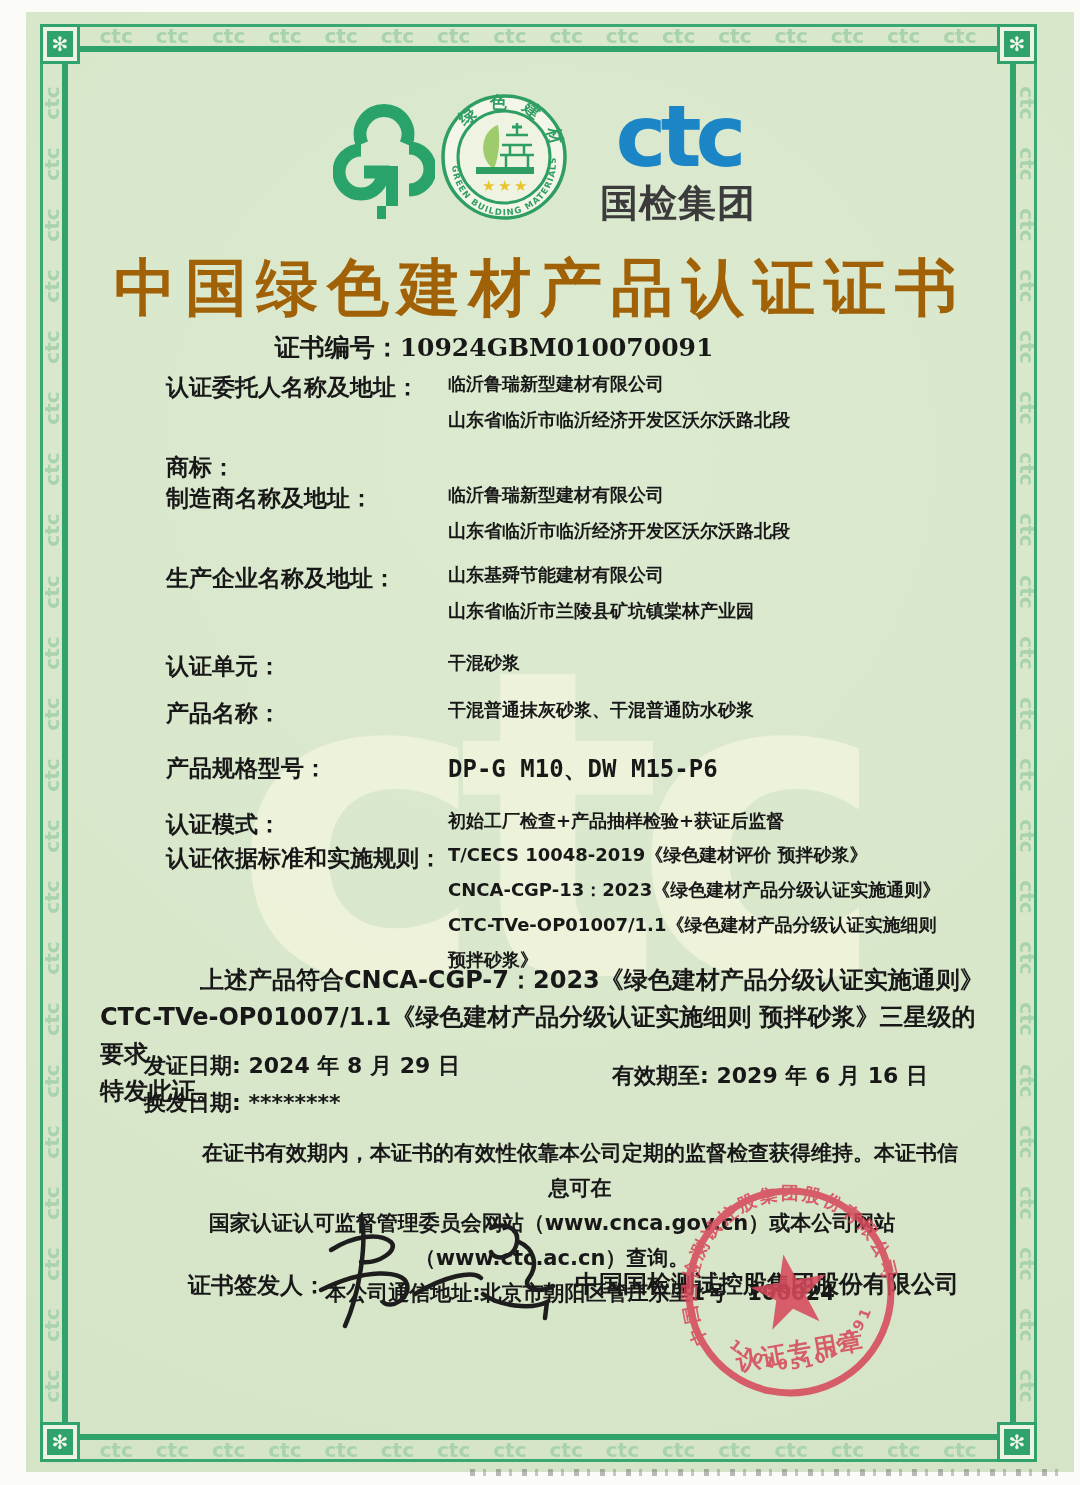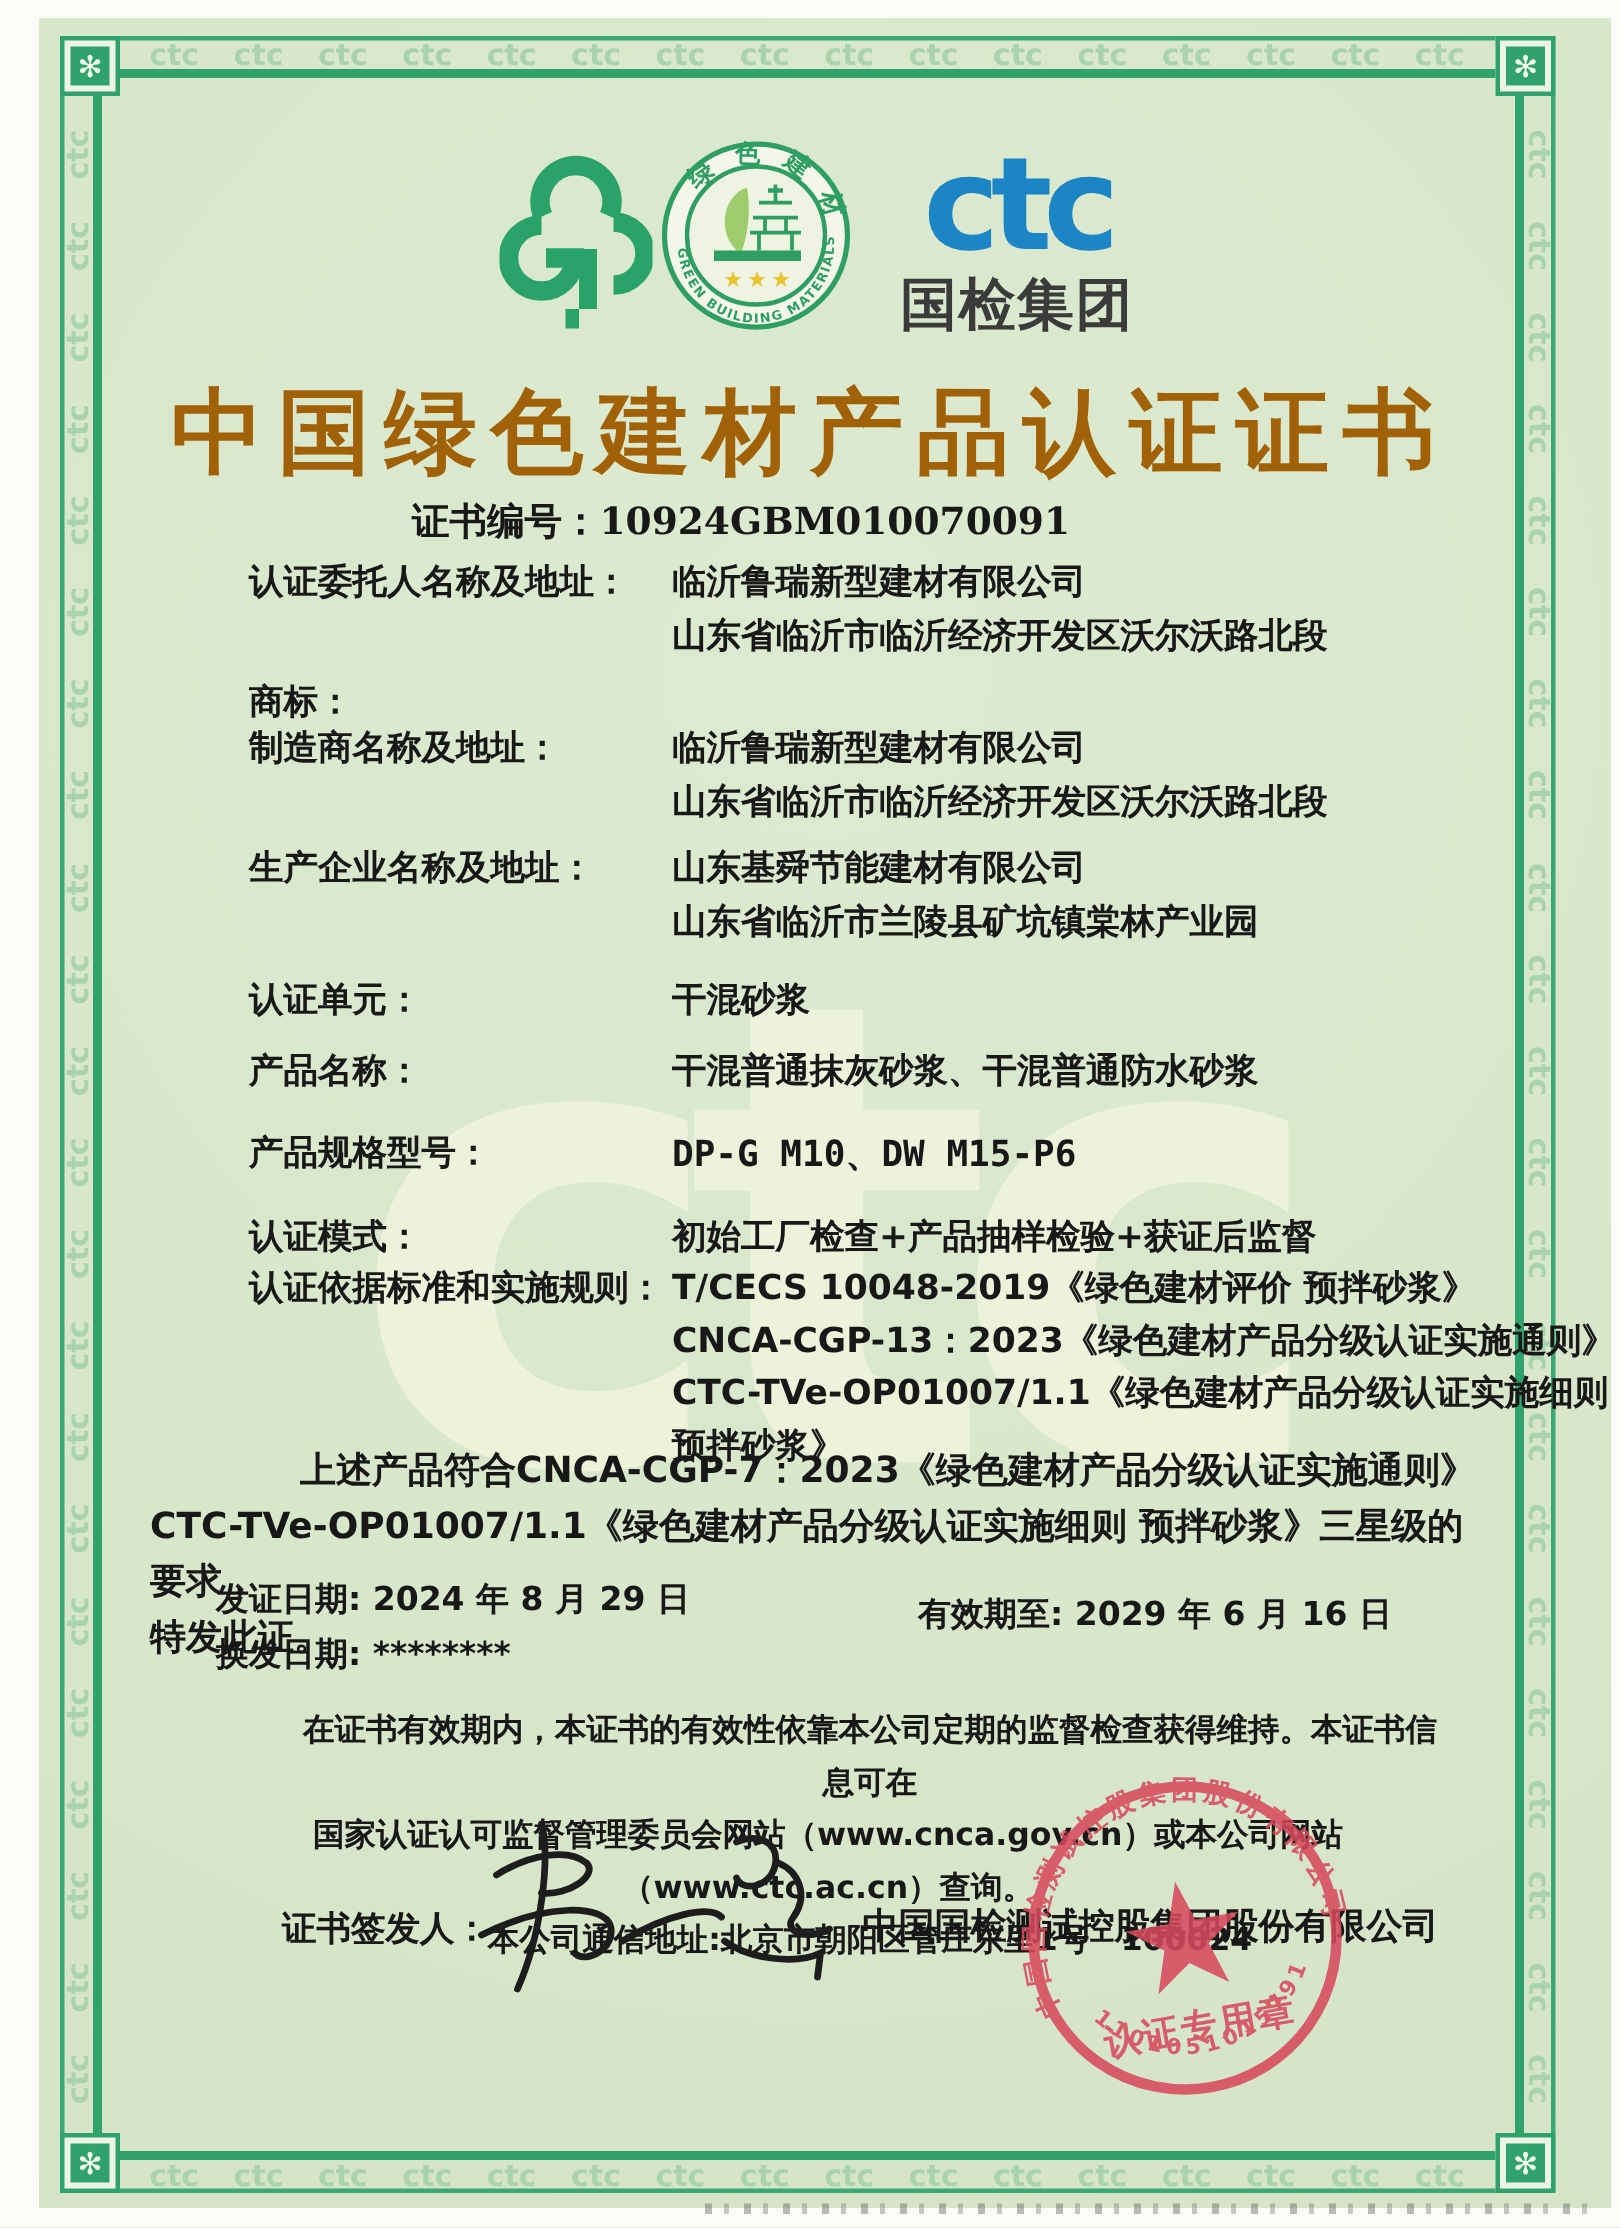--- a/index.html
+++ b/index.html
@@ -46,21 +46,21 @@
   .content { position:absolute; inset:0; z-index:5; color:#181818; }
   .abs { position:absolute; }
 
   .title { left:95px; top:246px; width:890px; text-align:center;
            font-size:62px; font-weight:900; letter-spacing:9px; color:#a16207;
            font-family:"DejaVu Sans", sans-serif; }
   .certno { left:0; top:331px; width:988px; text-align:center;
             font-family:"DejaVu Serif", serif; font-weight:700; font-size:25px; }
 
   .lbl { left:166px; font-size:23px; font-weight:700; white-space:nowrap; }
-  .val { left:448px; font-size:23px; font-weight:700; white-space:nowrap; }
+  .val { left:448px; font-size:18px; font-weight:700; white-space:nowrap; }
   .val-mono { font-family:"DejaVu Sans Mono", monospace; font-size:24px; }
 
   .para { font-size:24px; font-weight:700; line-height:37px; }
   .notice { font-size:21px; font-weight:700; line-height:35px; }
 
   .datelbl { font-size:22px; font-weight:700; white-space:nowrap; }
 
   .sig-label { font-size:23px; font-weight:700; }
   .company { font-size:24px; font-weight:700; white-space:nowrap; }
 

